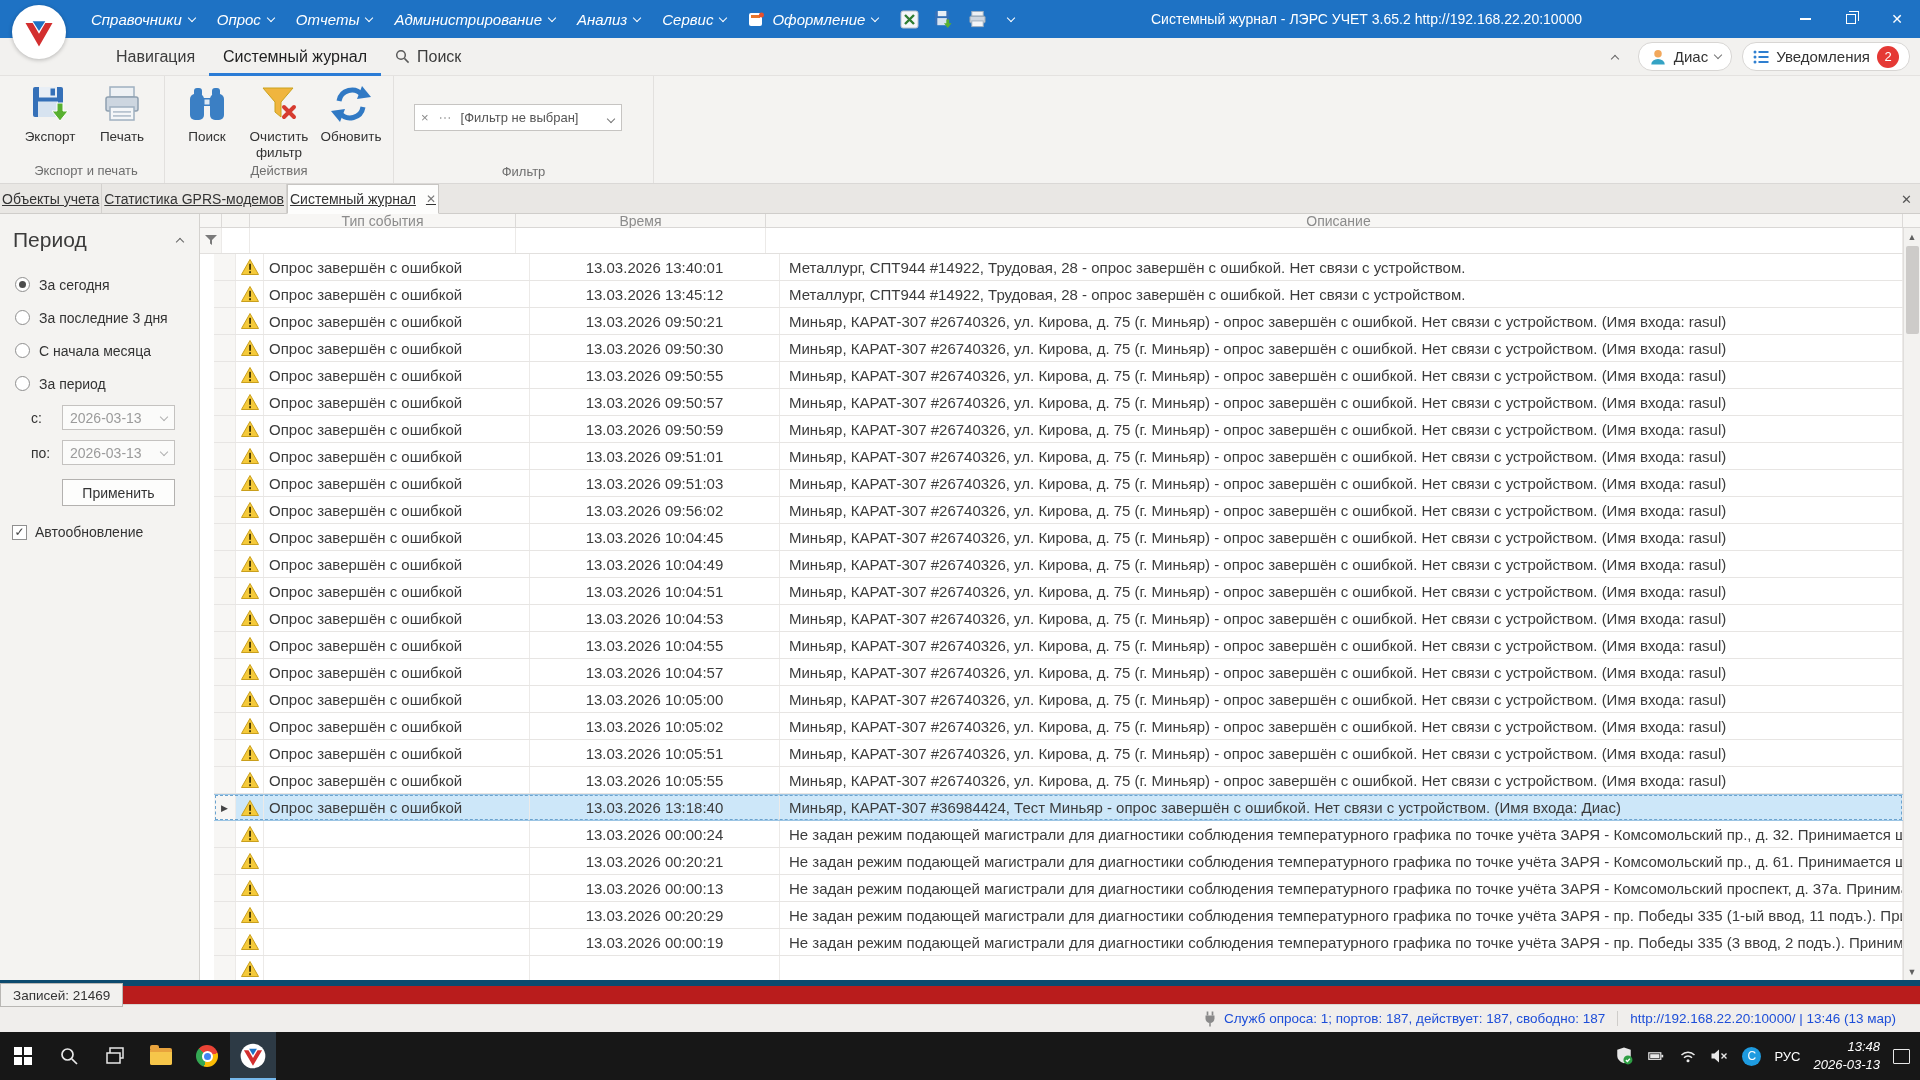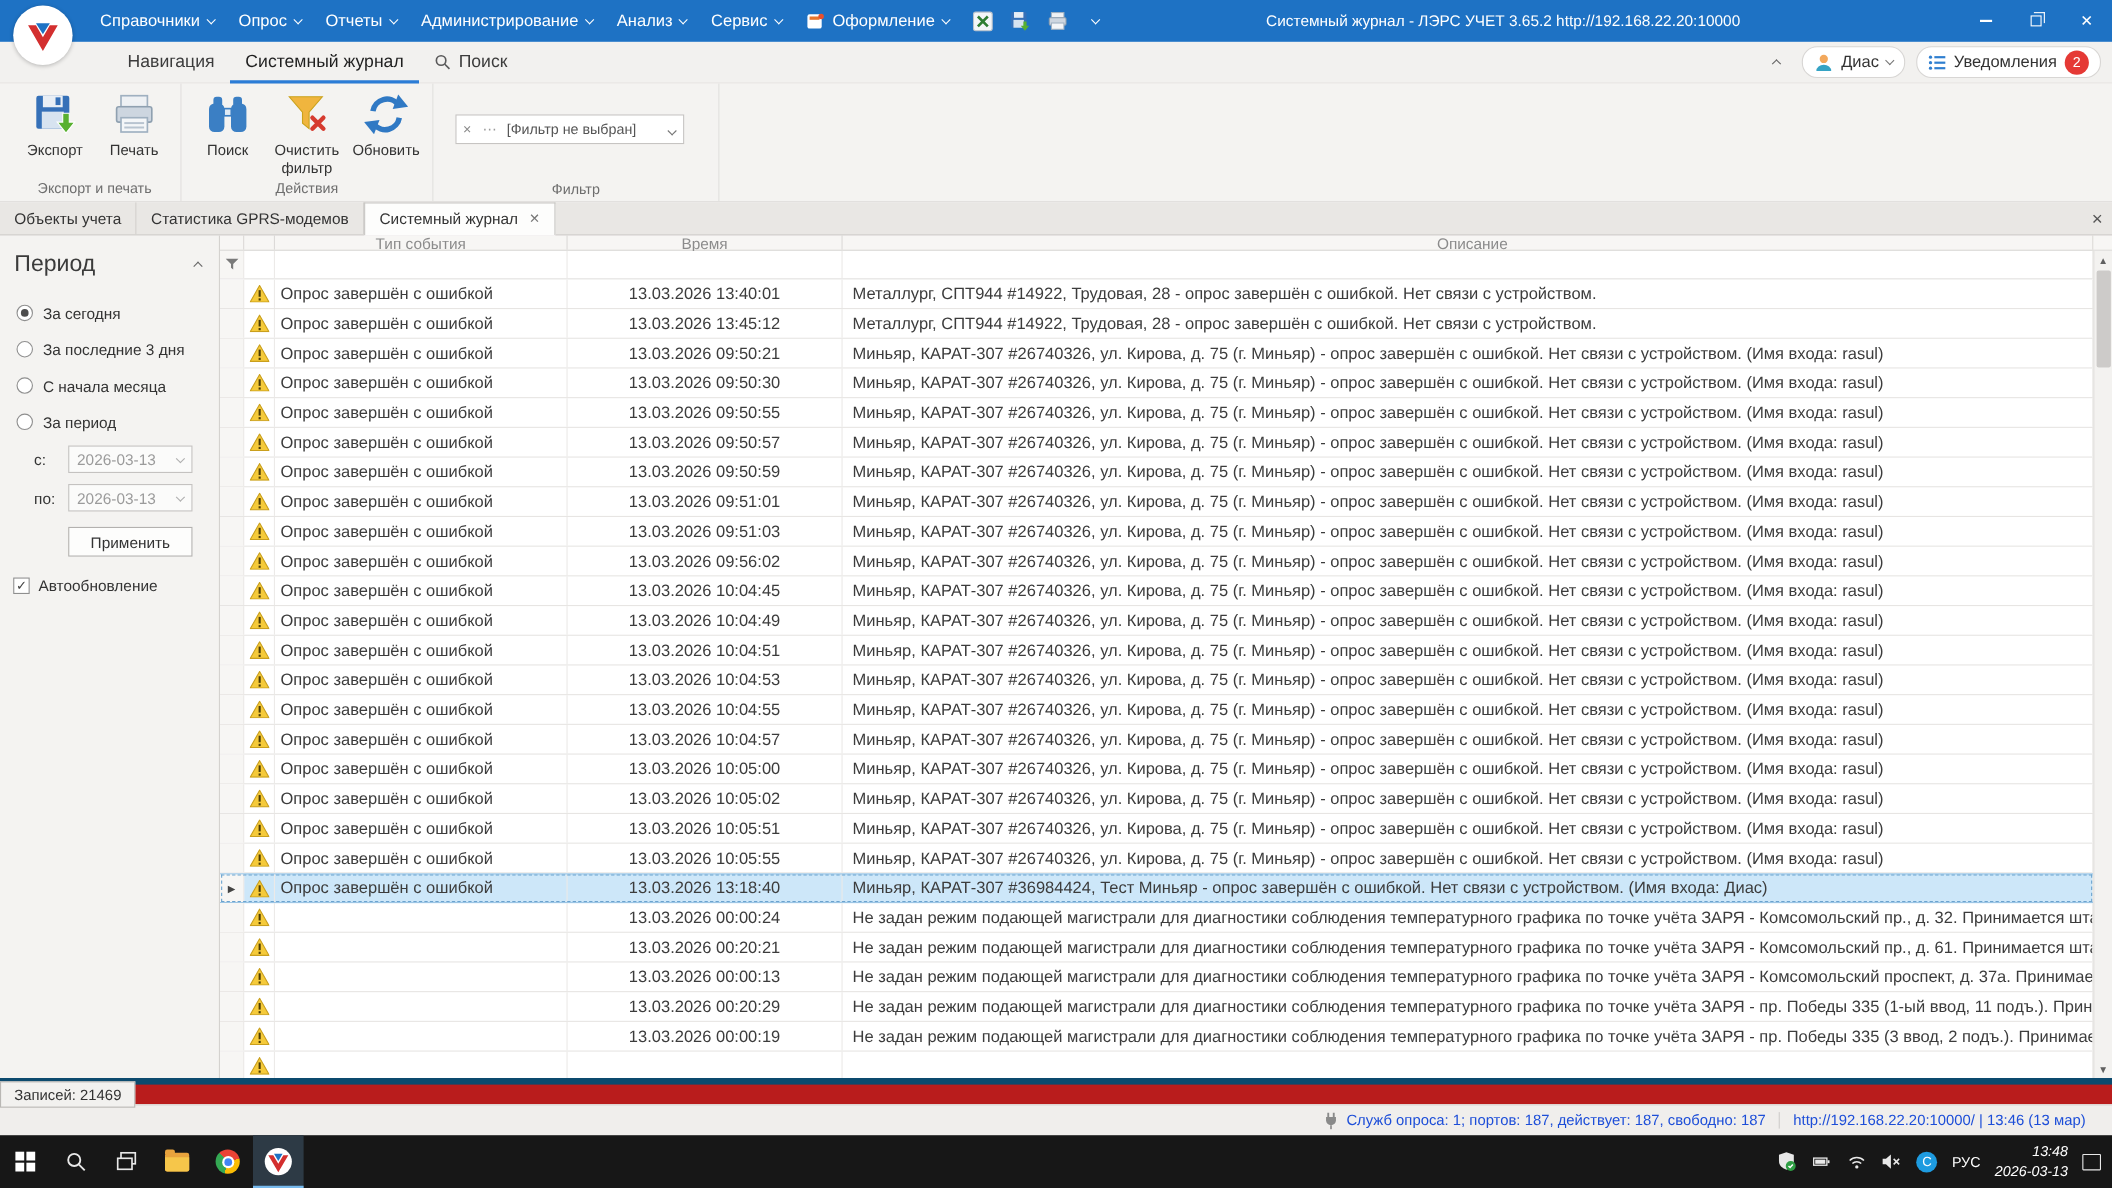--- a/index.html
+++ b/index.html
@@ -7,21 +7,21 @@
   body {
     width:1920px; height:1080px; overflow:hidden;
     font-family:"Liberation Sans", sans-serif;
     background:#fff; color:#333;
     -webkit-font-smoothing:antialiased;
   }
   
   .titlebar { height:38px; background:#1e72c4; display:flex; align-items:center; position:relative; color:#fff; }
   .logo-badge { position:absolute; left:12px; top:5px; width:54px; height:54px; background:#fff; border-radius:50%;
     z-index:20; display:flex; align-items:center; justify-content:center; box-shadow:0 1px 4px rgba(0,0,0,.25); }
-  .menu-bar { display:flex; margin-left:80px; }
+  .menu-bar { display:flex; margin-left:80px;font-style:italic; }
   .menu-item { padding:0 11px; font-size:15px; height:38px; display:flex; align-items:center; gap:7px; cursor:default; white-space:nowrap; }
   .chev { display:inline-block; width:6px; height:6px; border-right:1.8px solid currentColor; border-bottom:1.8px solid currentColor; transform:rotate(45deg); margin-top:-3px; }
   .chev-up { transform:rotate(-135deg); margin-top:3px; }
   .qa { display:flex; align-items:center; gap:10px; margin-left:8px; }
   .qa-btn { display:flex; align-items:center; justify-content:center; width:24px; height:24px; }
   .title-text { margin-left:auto; font-size:14px; white-space:nowrap; }
   .win-controls { margin-left:200px; display:flex; height:38px; }
   .win-btn { width:46px; height:38px; display:flex; align-items:center; justify-content:center; font-size:14px; }
   .minbar { width:11px; height:1.6px; background:#fff; display:inline-block; }
   .restore-box { width:10px; height:10px; border:1.4px solid #fff; position:relative; display:inline-block; }
@@ -40,21 +40,21 @@
   .rbtn { width:72px; display:flex; flex-direction:column; align-items:center; font-size:13.5px; color:#333; text-align:center; line-height:1.15; gap:5px; padding-top:2px; }
   .rbtn svg { width:40px; height:40px; }
   .rgroup-label { height:22px; line-height:22px; text-align:center; font-size:13px; color:#6e6e6e; }
   .filter-combo { margin:28px 14px 0; width:208px; height:27px; background:#fff; border:1px solid #c6c4c2; display:flex; align-items:center; font-size:13px; color:#666; }
   .fc-x { padding:0 6px; color:#8a8a8a; font-size:13px; }
   .fc-more { padding:0 4px; color:#9a9a9a; letter-spacing:1px; }
   .fc-val { flex:1; padding-left:4px; white-space:nowrap; overflow:hidden; color:#555; }
   .fc-dd { padding:0 7px; color:#777; }
   
   .doc-tabs { height:30px; background:#e9e7e4; display:flex; align-items:stretch; border-bottom:1px solid #cfcdca; position:relative; }
-  .dtab { padding:0 13px; display:flex; align-items:center; gap:10px; font-size:14px; color:#333; border-right:1px solid #d3d1ce; }
+  .dtab { padding:0 2px; display:flex; align-items:center; gap:10px; font-size:14px; color:#333; border-right:1px solid #d3d1ce;text-decoration:underline; }
   .dtab.active { background:#fdfdfc; border:1px solid #c7c5c2; border-bottom:1px solid #fdfdfc; margin-bottom:-1px; }
   .tab-x { color:#777; font-size:12px; }
   .tabs-close { position:absolute; right:8px; top:0; height:30px; display:flex; align-items:center; color:#555; font-size:13px; }
   
   .main { display:flex; height:766px; }
   .period-panel { width:200px; background:#f4f3f1; border-right:1px solid #d4d2cf; flex-shrink:0; padding-top:12px; }
   .pp-header { display:flex; justify-content:space-between; align-items:center; padding:2px 16px 16px 13px; font-size:21px; color:#3b3b3b; }
   .pp-header .chev { color:#666; }
   .radio-row { display:flex; align-items:center; gap:9px; padding:8.5px 0 8.5px 15px; font-size:14px; color:#333; }
   .radio { width:15px; height:15px; border:1px solid #8f8f8f; border-radius:50%; background:#fff; position:relative; flex-shrink:0; }
@@ -76,21 +76,21 @@
   .c-icon { width:28px; flex-shrink:0; display:flex; align-items:center; justify-content:center; }
   .c-type { width:266px; flex-shrink:0; }
   .c-time { width:250px; flex-shrink:0; }
   .c-desc { flex:1; min-width:0; justify-content:flex-start; padding-left:9px; }
   .grid-body { flex:1; display:flex; min-height:0; }
   .rows-wrap { flex:1; min-width:0; overflow:hidden; display:flex; flex-direction:column; }
   .filter-row { display:flex; height:26px; border-bottom:1px solid #e2e0de; background:#fff; flex-shrink:0; }
   .filter-row > div { border-right:1px solid #eceae8; }
   .filter-row .c-ind { background:#f7f6f4; display:flex; align-items:center; justify-content:center; }
   .grid-rows { flex:1; overflow:hidden; }
-  .grid-row { display:flex; height:27px; border-bottom:1px solid #e7e5e3; font-size:15px; color:#3c3c3c; align-items:stretch; }
+  .grid-row { display:flex; height:27px; border-bottom:1px solid #e7e5e3; font-size:15px; color:#3c3c3c; align-items:stretch;margin-left:14px; }
   .grid-row > div { display:flex; align-items:center; border-right:1px solid #eceae8; }
   .grid-row .c-ind { background:#f7f6f4; justify-content:center; font-size:9px; color:#444; }
   .grid-row .c-type { padding-left:5px; white-space:nowrap; overflow:hidden; }
   .grid-row .c-time { justify-content:center; }
   .grid-row .c-desc { padding-left:9px; white-space:nowrap; overflow:hidden; }
   .grid-row.selected { background:#cde7f9; outline:1px dashed #6ba3cf; outline-offset:-2px; border-top:1px solid #9cc5e4; border-bottom:1px solid #9cc5e4; }
   .grid-row.selected .c-ind { background:#f7f6f4; }
   
   .vscroll { width:17px; background:#f3f2f0; border-left:1px solid #e0dedc; display:flex; flex-direction:column; align-items:center; flex-shrink:0; }
   .sbtn { height:17px; width:100%; display:flex; align-items:center; justify-content:center; font-size:9px; color:#606060; }

